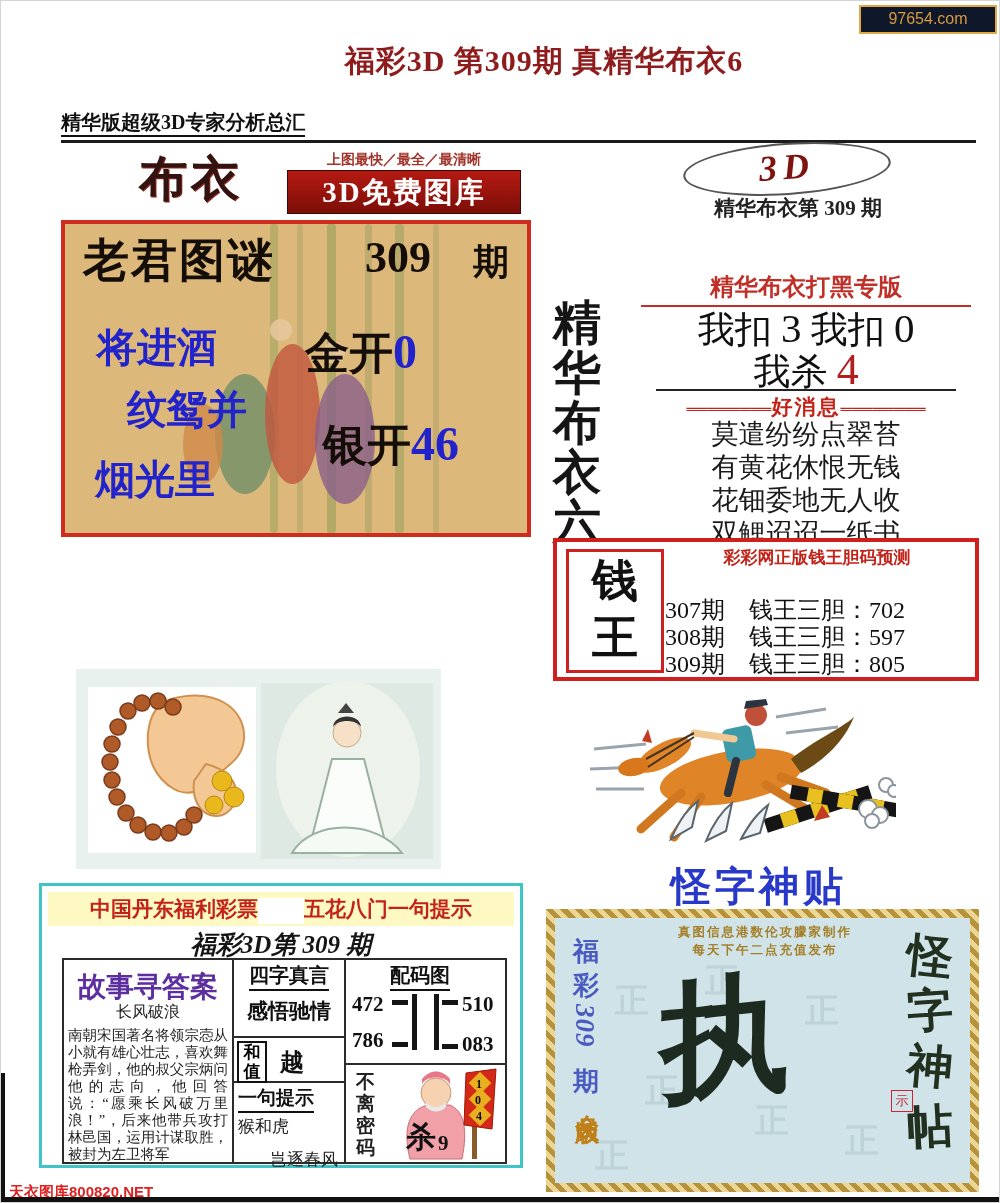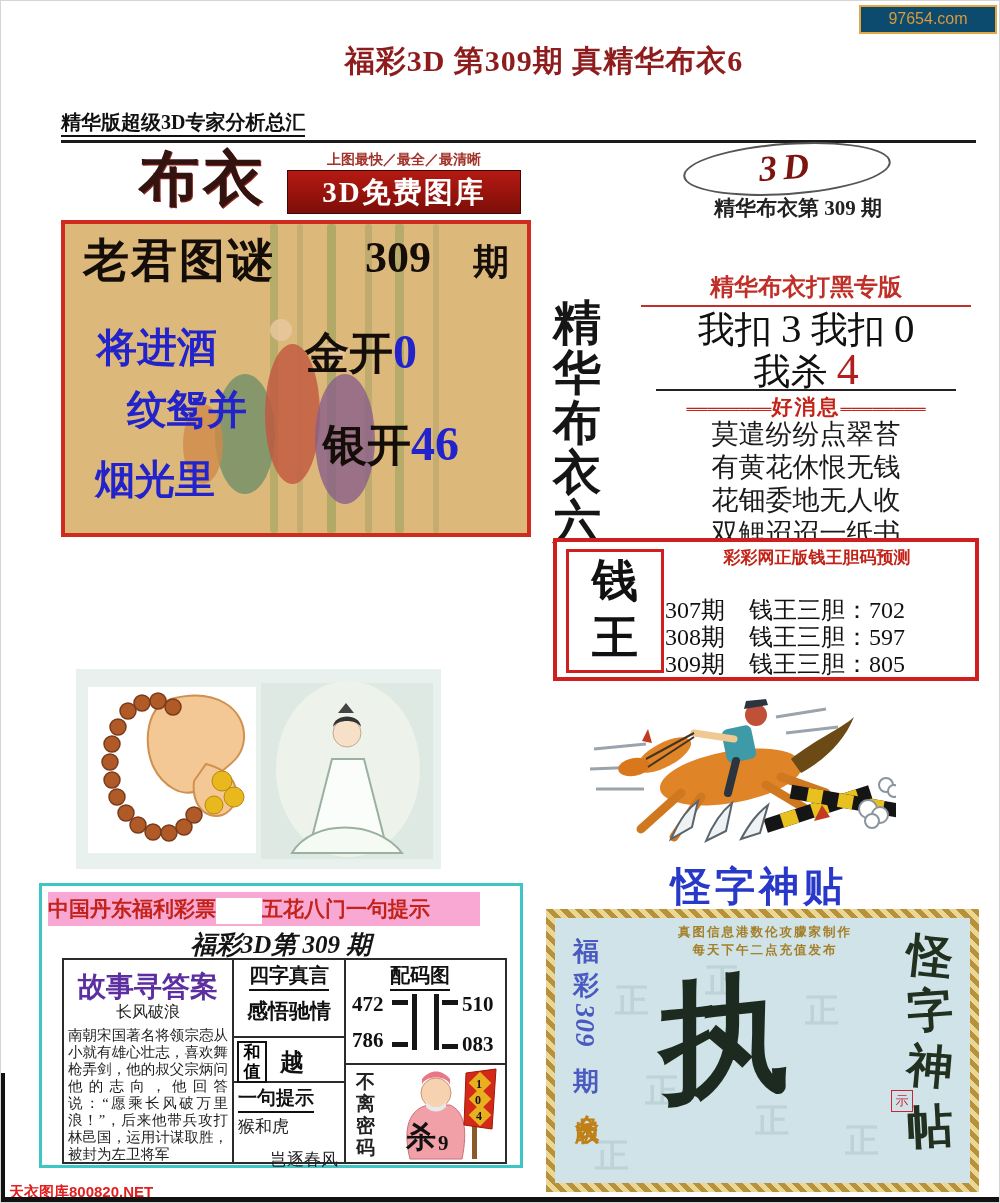--- a/index.html
+++ b/index.html
@@ -4,28 +4,28 @@
 <style>
   html,body{margin:0;padding:0;background:#f2f2f2;}
   .page{position:relative;width:1000px;height:1203px;background:#ffffff;
         border:1px solid #d5d5d5;box-sizing:border-box;overflow:hidden;
         font-family:"Liberation Serif",serif;}
   .abs{position:absolute;}
 
   
   .watermark{top:4px;left:858px;width:134px;height:25px;border:2px solid #e2a843;
              color:#d99a3d;font-family:"Liberation Sans",sans-serif;font-size:16px;
-             line-height:24px;text-align:center;background:#0c4a6e;}
+             line-height:24px;text-align:center;background:#0f172a;}
   .title{top:40px;left:0;width:1000px;text-align:center;font-size:30px;font-weight:bold;
          color:#8e1c1c;letter-spacing:1px;margin:0;padding-left:43px;}
   .sec-head{top:108px;left:60px;width:915px;border-bottom:3px solid #1b1b1b;padding-bottom:4px;}
   .sec-head span{font-size:20px;font-weight:bold;color:#111;border-bottom:2px solid #111;padding-bottom:2px;}
 
   
-  .buyi-chars{top:148px;left:138px;font-size:60px;font-weight:bold;color:#33130f;
+  .buyi-chars{top:148px;left:138px;font-size:48px;font-weight:bold;color:#33130f;
               text-shadow:1px 1px 0 #8e2a20;letter-spacing:4px;line-height:60px;}
   .buyi-tag{top:150px;left:288px;width:230px;text-align:center;color:#a2332a;
             font-size:14px;font-weight:bold;}
   .buyi-banner{top:169px;left:286px;width:232px;height:42px;background:linear-gradient(#b51a12,#7c0e08);
                border:1px solid #3a0a06;color:#fff;font-size:29px;font-weight:bold;
                text-align:center;line-height:42px;letter-spacing:2px;}
 
   
   .logo3d{top:142px;left:682px;width:204px;height:48px;border:2px solid #555;border-radius:50%;
           transform:rotate(-4deg);text-align:center;}
@@ -76,22 +76,22 @@
             font-size:17px;font-weight:bold;}
   .qw-row{position:absolute;left:108px;width:310px;font-size:24px;color:#111;white-space:nowrap;}
 
   .gfinger{top:583px;left:128px;font-size:37px;font-weight:bold;color:#d03020;letter-spacing:20px;}
 
   .guaizi-cap{top:858px;left:628px;width:260px;text-align:center;font-size:40px;font-weight:bold;
               color:#2838c8;letter-spacing:4px;}
 
   
   .bl{top:882px;left:38px;width:484px;height:285px;border:3px solid #3ec6c6;background:#fff;box-sizing:border-box;}
-  .bl-head{position:absolute;top:6px;left:6px;width:432px;height:34px;background:#f9a8d4;
-           line-height:34px;font-size:21px;font-weight:bold;color:#c22218;}
+  .bl-head{position:absolute;top:6px;left:6px;width:466px;height:34px;background:#fef9c3;
+           text-align:center;line-height:34px;font-size:21px;font-weight:bold;color:#c22218;}
   .bl-head .gap{display:inline-block;width:46px;background:#fff;height:26px;vertical-align:middle;}
   .bl-sub{position:absolute;top:42px;left:0;width:478px;text-align:center;font-size:25px;
           font-weight:bold;font-style:italic;color:#151515;}
   .bl-table{position:absolute;top:72px;left:20px;width:445px;height:206px;border:2px solid #2b2b2b;box-sizing:border-box;}
   .cell{position:absolute;box-sizing:border-box;}
   .c-left{left:0;top:0;width:170px;height:202px;border-right:2px solid #2b2b2b;padding:12px 4px;}
   .story-title{color:#5c2ea0;font-size:28px;font-weight:bold;text-align:center;line-height:30px;}
   .story-sub{font-size:16px;text-align:center;color:#222;}
   .story-text{margin-top:4px;font-size:14.5px;line-height:17px;color:#1d1d1d;text-align:justify;}
   .c-m1{left:170px;top:0;width:112px;height:78px;border-right:2px solid #2b2b2b;border-bottom:2px solid #2b2b2b;text-align:center;}

